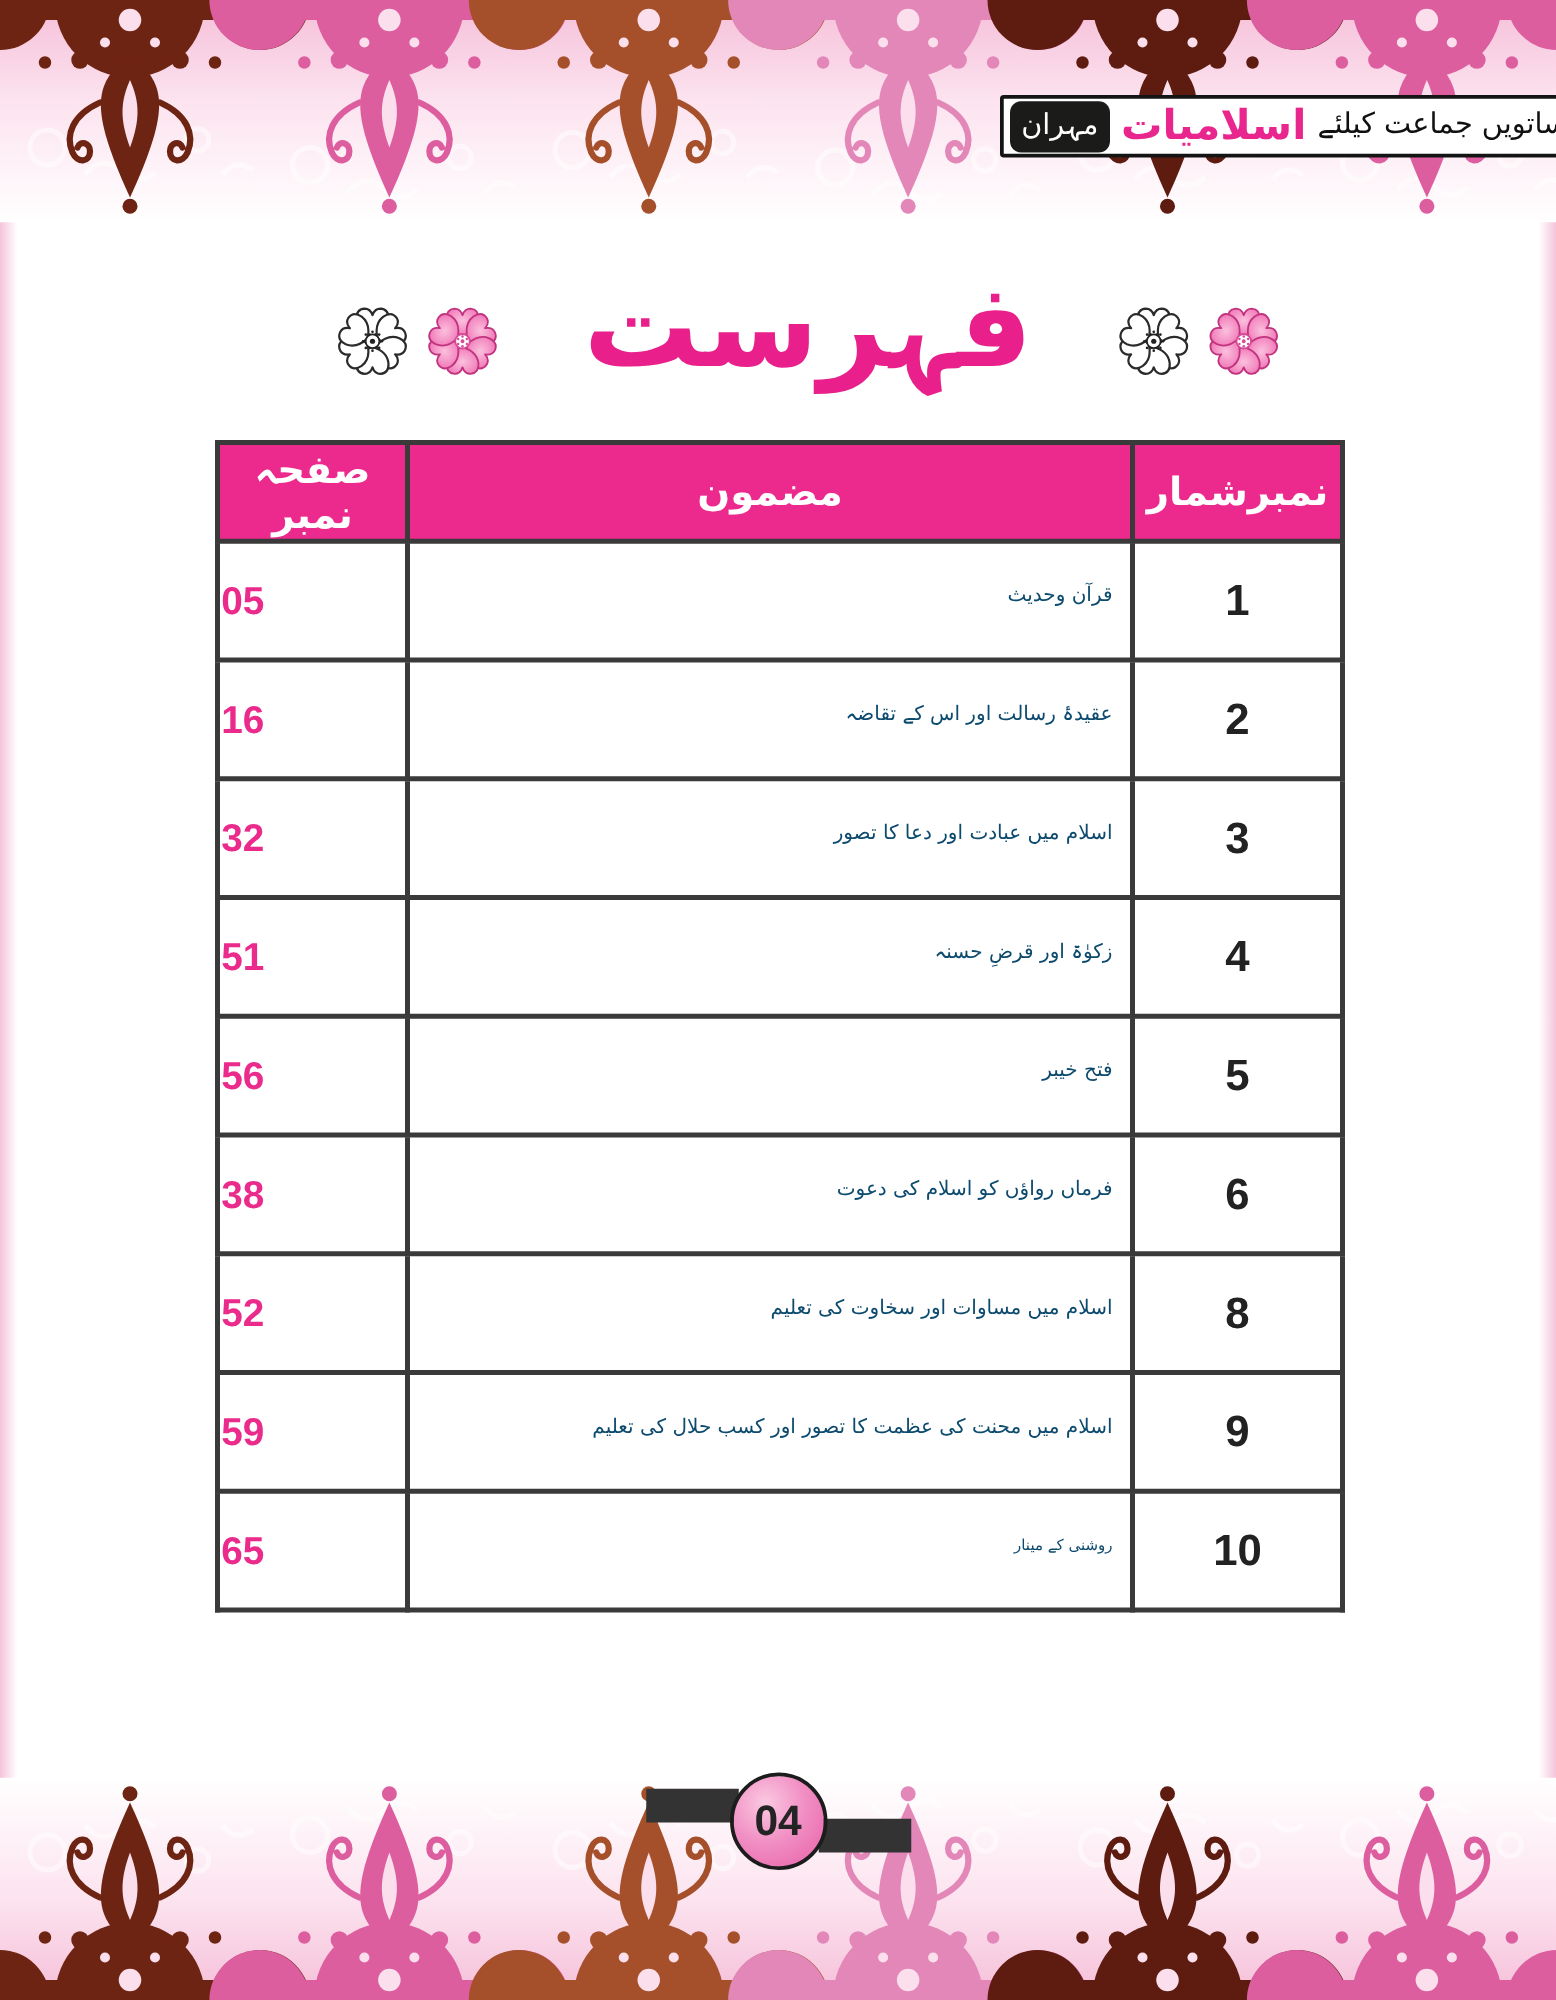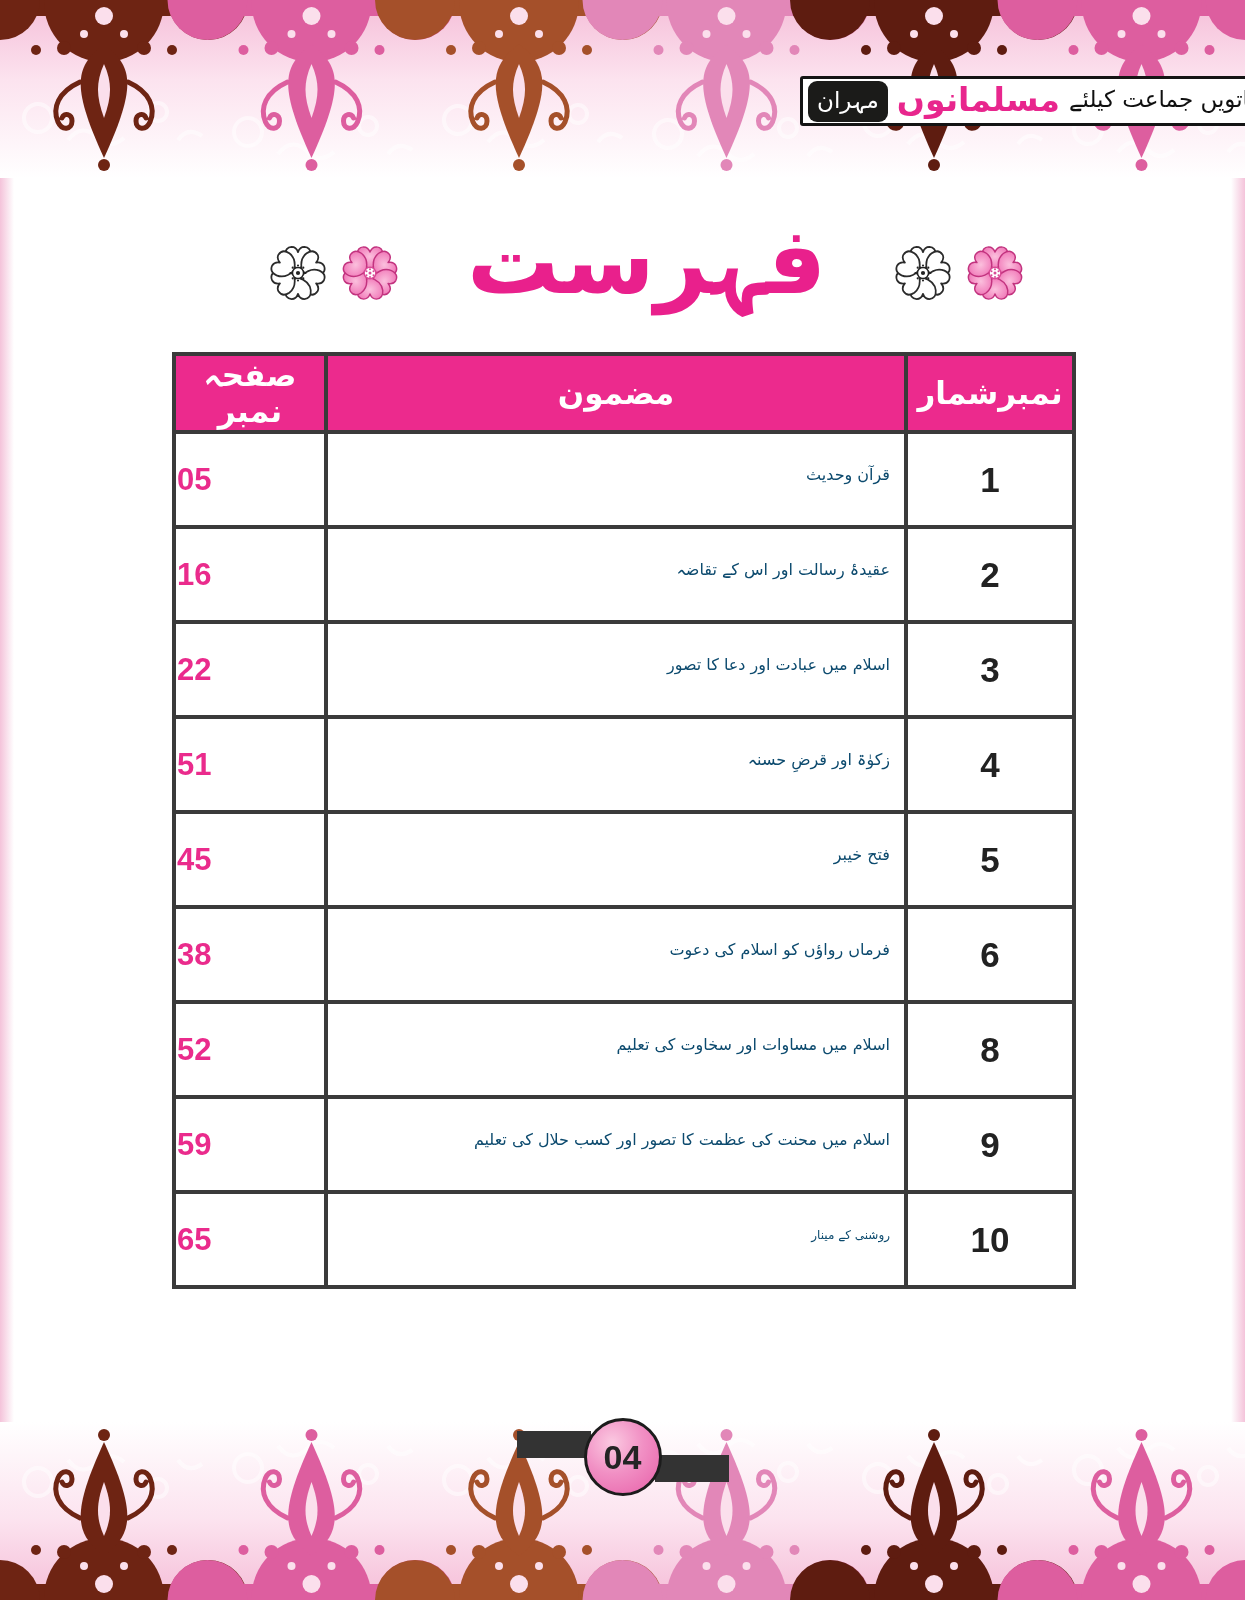--- a/index.html
+++ b/index.html
@@ -200,21 +200,21 @@
 <svg class="art art-top" viewBox="0 0 1245 178" preserveAspectRatio="none">
   <use href="#borderStrip"></use>
 </svg>
 
 <svg class="art art-bottom" viewBox="0 0 1245 178" preserveAspectRatio="none">
   <use href="#borderStrip"></use>
 </svg>
 
 <div class="brand-bar">
   <span class="brand-chip" dir="rtl">مہران</span>
-  <span class="brand-title" dir="rtl">مسلمانوں</span>
+  <span class="brand-title" dir="rtl">اسلامیات</span>
   <span class="brand-subtitle" dir="rtl">ساتویں جماعت کیلئے</span>
 </div>
 
 <div class="heading-row">
   <svg class="flower" viewBox="-50 -50 100 100">
       <use href="#flwOutline"></use>
     </svg>
   <svg class="flower gap-l" viewBox="-50 -50 100 100">
       <use href="#flwPink"></use>
     </svg>
@@ -250,35 +250,35 @@
         <td class="sr-td"><span class="sr">1</span></td>
       </tr>
       <tr>
         <td class="pg-td"><span class="pg">16</span></td>
         <td class="sub-td">
             <span class="sub fit" style="font-size: 16px;">عقیدۂ رسالت اور اس کے تقاضہ</span>
           </td>
         <td class="sr-td"><span class="sr">2</span></td>
       </tr>
       <tr>
-        <td class="pg-td"><span class="pg">22</span></td>
+        <td class="pg-td"><span class="pg">32</span></td>
         <td class="sub-td">
             <span class="sub fit" style="font-size: 16px;">اسلام میں عبادت اور دعا کا تصور</span>
           </td>
         <td class="sr-td"><span class="sr">3</span></td>
       </tr>
       <tr>
         <td class="pg-td"><span class="pg">51</span></td>
         <td class="sub-td">
             <span class="sub fit" style="font-size: 16px;">زکوٰۃ اور قرضِ حسنہ</span>
           </td>
         <td class="sr-td"><span class="sr">4</span></td>
       </tr>
       <tr>
-        <td class="pg-td"><span class="pg">45</span></td>
+        <td class="pg-td"><span class="pg">56</span></td>
         <td class="sub-td">
             <span class="sub fit" style="font-size: 16px;">فتح خیبر</span>
           </td>
         <td class="sr-td"><span class="sr">5</span></td>
       </tr>
       <tr>
         <td class="pg-td"><span class="pg">38</span></td>
         <td class="sub-td">
             <span class="sub fit" style="font-size: 16px;">فرماں رواؤں کو اسلام کی دعوت</span>
           </td>

